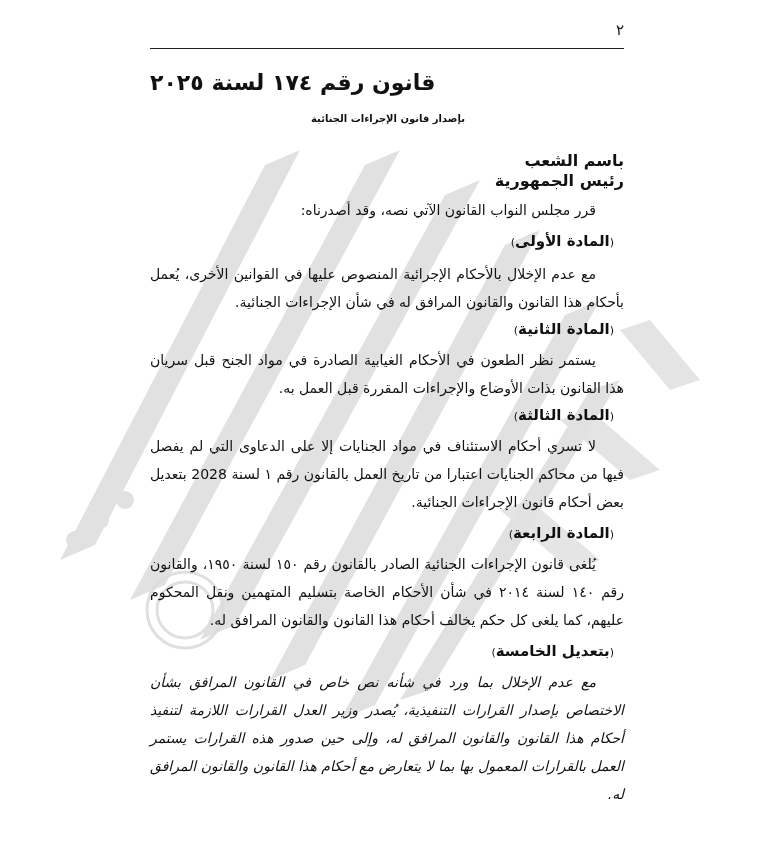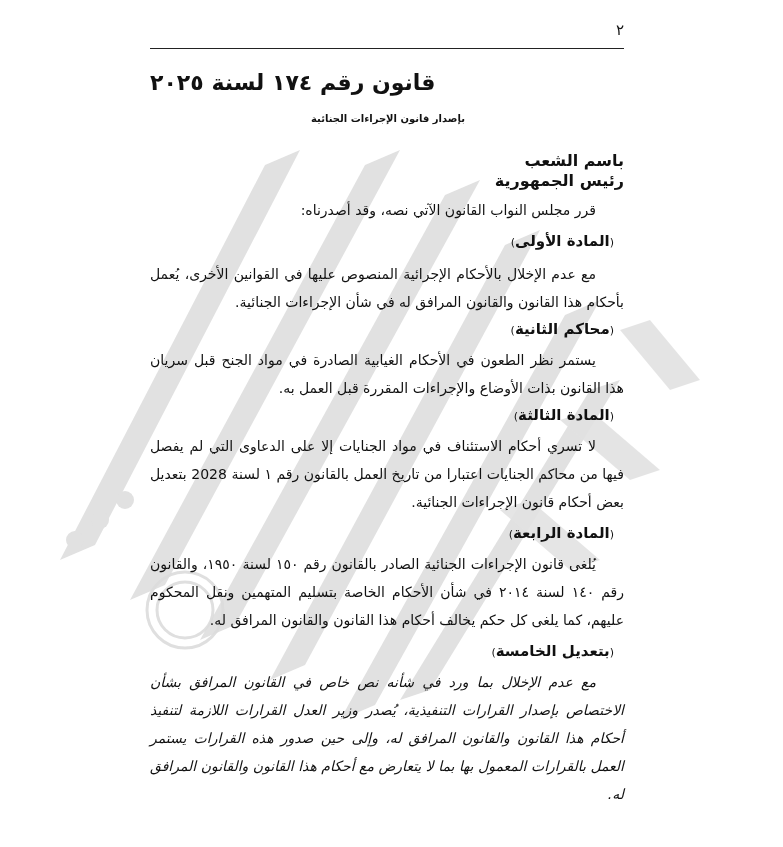--- a/index.html
+++ b/index.html
@@ -152,21 +152,21 @@
   <div class="invocation" style="top:170px;margin-left:36px;">رئيس الجمهورية</div>
 
   <div class="body-text indent" style="top:196px;">قرر مجلس النواب القانون الآتي نصه، وقد أصدرناه:</div>
 
   <div class="article-heading" style="top:228px;">
     <span class="paren">(</span><span>المادة الأولى</span><span class="paren">)</span>
   </div>
   <div class="body-text indent" style="top:260px;">مع عدم الإخلال بالأحكام الإجرائية المنصوص عليها في القوانين الأخرى، يُعمل بأحكام هذا القانون والقانون المرافق له في شأن الإجراءات الجنائية.</div>
 
   <div class="article-heading" style="top:316px;">
-    <span class="paren">(</span><span>محاكم الثانية</span><span class="paren">)</span>
+    <span class="paren">(</span><span>المادة الثانية</span><span class="paren">)</span>
   </div>
   <div class="body-text indent" style="top:346px;">يستمر نظر الطعون في الأحكام الغيابية الصادرة في مواد الجنح قبل سريان هذا القانون بذات الأوضاع والإجراءات المقررة قبل العمل به.</div>
 
   <div class="article-heading" style="top:402px;">
     <span class="paren">(</span><span>المادة الثالثة</span><span class="paren">)</span>
   </div>
   <div class="body-text indent" style="top:432px;">لا تسري أحكام الاستئناف في مواد الجنايات إلا على الدعاوى التي لم يفصل فيها من محاكم الجنايات اعتبارا من تاريخ العمل بالقانون رقم ١ لسنة 2028 بتعديل بعض أحكام قانون الإجراءات الجنائية.</div>
 
   <div class="article-heading" style="top:520px;">
     <span class="paren">(</span><span>المادة الرابعة</span><span class="paren">)</span>

